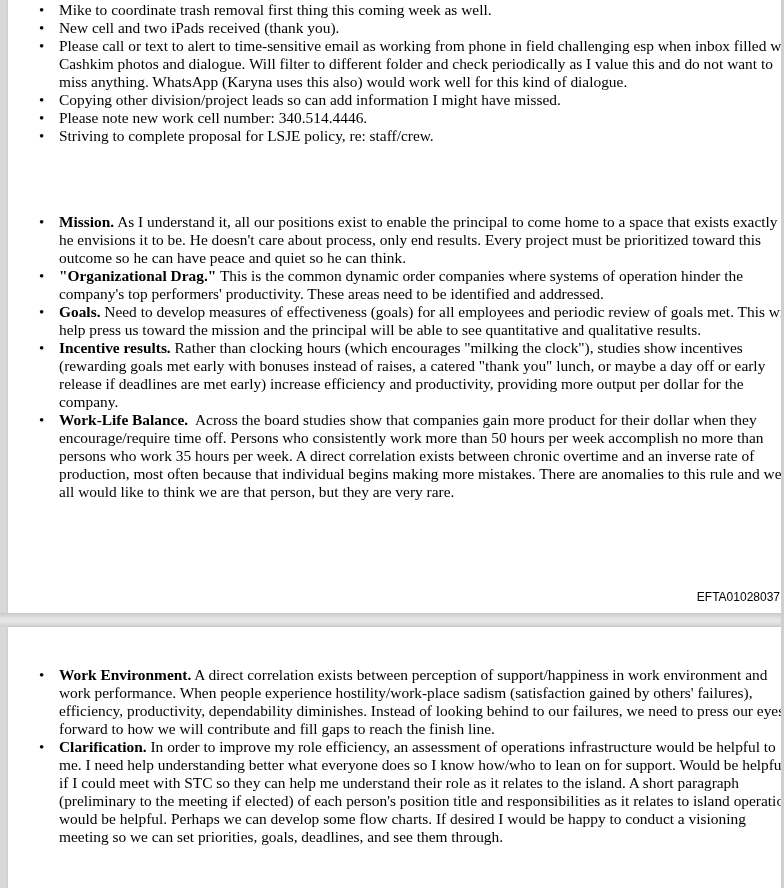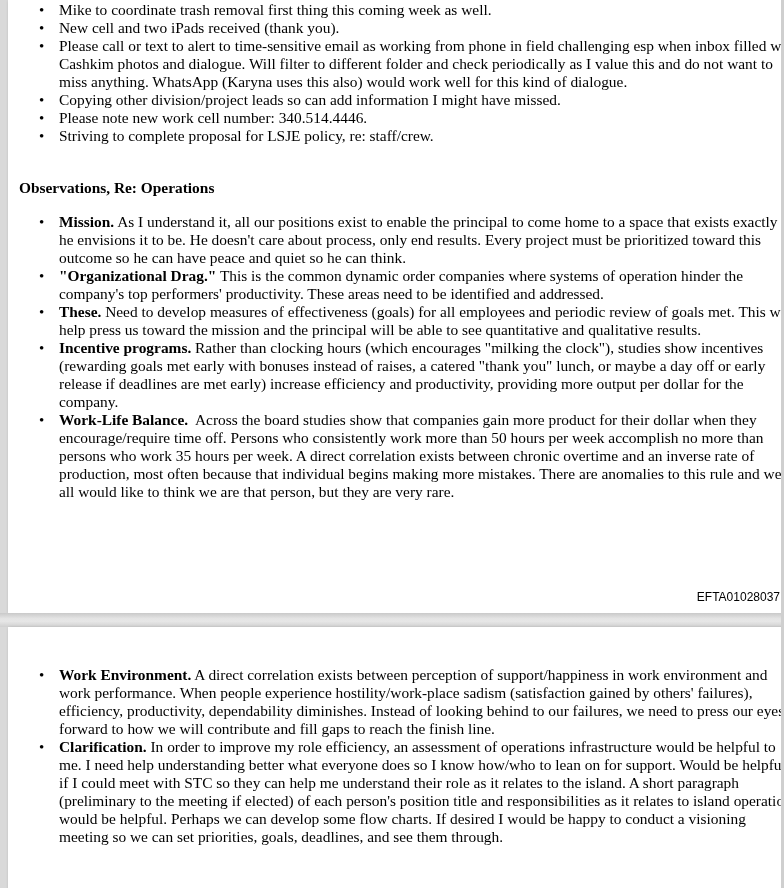--- a/index.html
+++ b/index.html
@@ -47,27 +47,26 @@
 <div class="page" id="page1">
   <ul class="list-top">
     <li>Mike to coordinate trash removal first thing this coming week as well.</li>
     <li>New cell and two iPads received (thank you).</li>
     <li>Please call or text to alert to time-sensitive email as working from phone in field challenging esp when inbox filled w Cashkim photos and dialogue. Will filter to different folder and check periodically as I value this and do not want to miss anything. WhatsApp (Karyna uses this also) would work well for this kind of dialogue.</li>
     <li>Copying other division/project leads so can add information I might have missed.</li>
     <li>Please note new work cell number: 340.514.4446.</li>
     <li>Striving to complete proposal for LSJE policy, re: staff/crew.</li>
   </ul>
 
-  <h3 class="section-heading">Observations, Re: Operations</h3>
 
   <ul class="list-obs">
     <li><b>Mission.</b><span> As I understand it, all our positions exist to enable the principal to come home to a space that exists exactly as he envisions it to be. He doesn't care about process, only end results. Every project must be prioritized toward this outcome so he can have peace and quiet so he can think.</span></li>
     <li><b>"Organizational Drag."</b><span> This is the common dynamic order companies where systems of operation hinder the company's top performers' productivity. These areas need to be identified and addressed.</span></li>
-    <li><b>These.</b><span> Need to develop measures of effectiveness (goals) for all employees and periodic review of goals met. This will help press us toward the mission and the principal will be able to see quantitative and qualitative results.</span></li>
-    <li><b>Incentive programs.</b><span> Rather than clocking hours (which encourages "milking the clock"), studies show incentives (rewarding goals met early with bonuses instead of raises, a catered "thank you" lunch, or maybe a day off  or early release if deadlines are met early) increase efficiency and productivity, providing more output per dollar for the company.</span></li>
+    <li><b>Goals.</b><span> Need to develop measures of effectiveness (goals) for all employees and periodic review of goals met. This will help press us toward the mission and the principal will be able to see quantitative and qualitative results.</span></li>
+    <li><b>Incentive results.</b><span> Rather than clocking hours (which encourages "milking the clock"), studies show incentives (rewarding goals met early with bonuses instead of raises, a catered "thank you" lunch, or maybe a day off  or early release if deadlines are met early) increase efficiency and productivity, providing more output per dollar for the company.</span></li>
     <li><b>Work-Life Balance.</b><span style="white-space:pre-wrap">  Across the board studies show that companies gain more product for their dollar when they encourage/require time off. Persons who consistently work more than 50 hours per week accomplish no more than persons who work 35 hours per week. A direct correlation exists between chronic overtime and an inverse rate of production, most often because that individual begins making more mistakes. There are anomalies to this rule and we all would like to think we are that person, but they are very rare.</span></li>
   </ul>
 
   <div class="footer-id">EFTA01028037</div>
 </div>
 
 <div class="gap"></div>
 
 <div class="page" id="page2">
   <ul class="list-p2">

